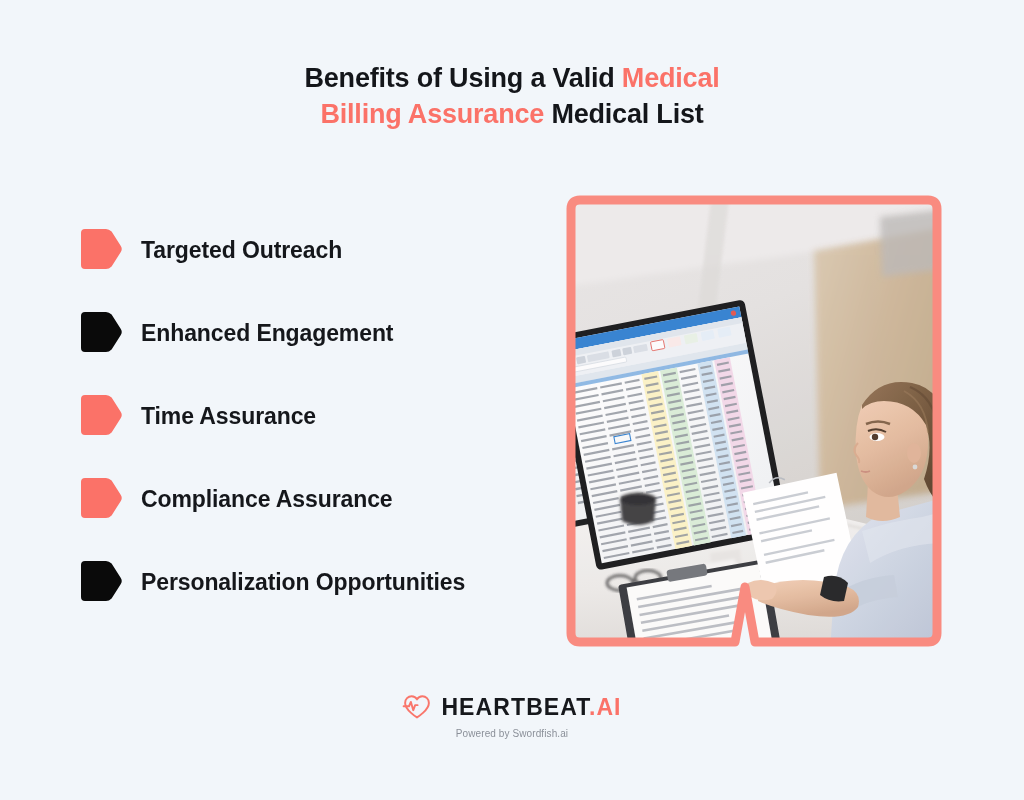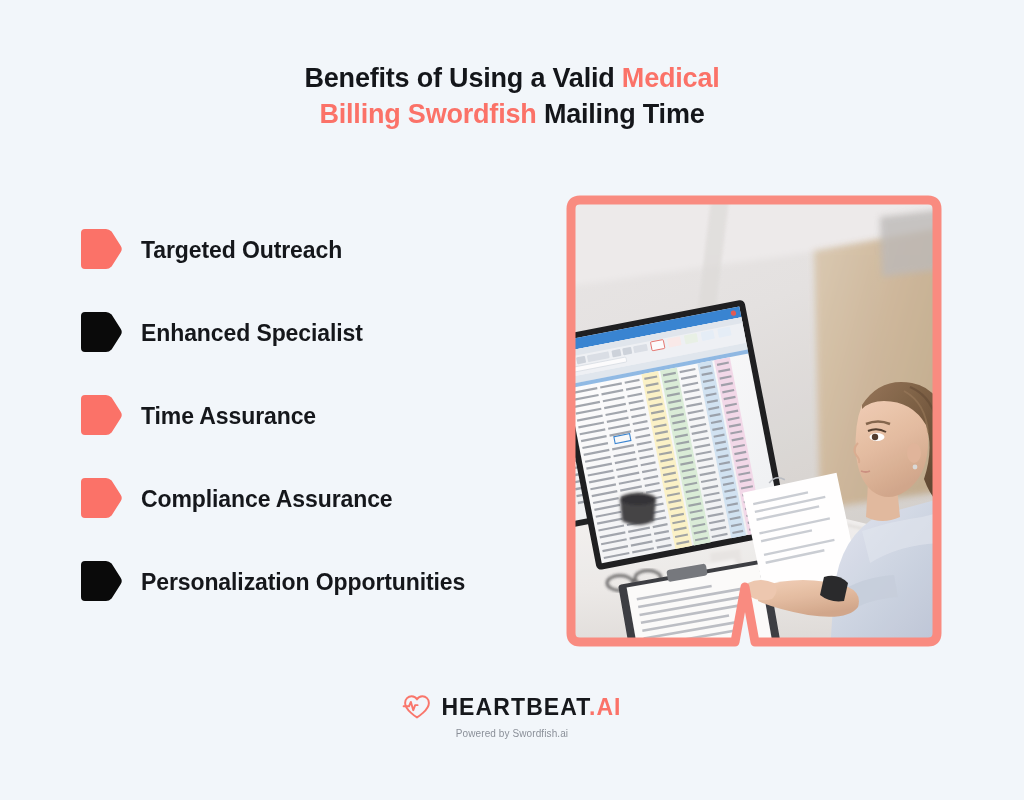--- a/index.html
+++ b/index.html
@@ -90,41 +90,41 @@
     letter-spacing:0.1px;
   }
 </style>
 </head>
 <body>
 
 <div id="page">
 
   <div class="title-block">
     <span class="title-line"><span>Benefits of Using a Valid </span><span class="accent">Medical</span></span>
-    <span class="title-line"><span class="accent">Billing Swordfish</span><span> Mailing Time</span></span>
+    <span class="title-line"><span class="accent">Billing Assurance</span><span> Medical List</span></span>
   </div>
 
   <div class="benefits">
 
     <div class="benefit-row">
       <span class="bullet-wrap">
         <svg viewBox="0 0 46 46">
             <path d="M3 6 Q3 2 7 2 L28 2 Q31 2 33.6 4.6 L42.5 18.5 Q45 22 42.5 25.5 L33.6 39.4 Q31 42 28 42 L7 42 Q3 42 3 38 Z" fill="#fb7268"></path>
           </svg>
       </span>
       <span class="benefit-label">Targeted Outreach</span>
     </div>
 
     <div class="benefit-row">
       <span class="bullet-wrap">
         <svg viewBox="0 0 46 46">
             <path d="M3 6 Q3 2 7 2 L28 2 Q31 2 33.6 4.6 L42.5 18.5 Q45 22 42.5 25.5 L33.6 39.4 Q31 42 28 42 L7 42 Q3 42 3 38 Z" fill="#0a0a0a"></path>
           </svg>
       </span>
-      <span class="benefit-label">Enhanced Specialist</span>
+      <span class="benefit-label">Enhanced Engagement</span>
     </div>
 
     <div class="benefit-row">
       <span class="bullet-wrap">
         <svg viewBox="0 0 46 46">
             <path d="M3 6 Q3 2 7 2 L28 2 Q31 2 33.6 4.6 L42.5 18.5 Q45 22 42.5 25.5 L33.6 39.4 Q31 42 28 42 L7 42 Q3 42 3 38 Z" fill="#fb7268"></path>
           </svg>
       </span>
       <span class="benefit-label">Time Assurance</span>
     </div>

